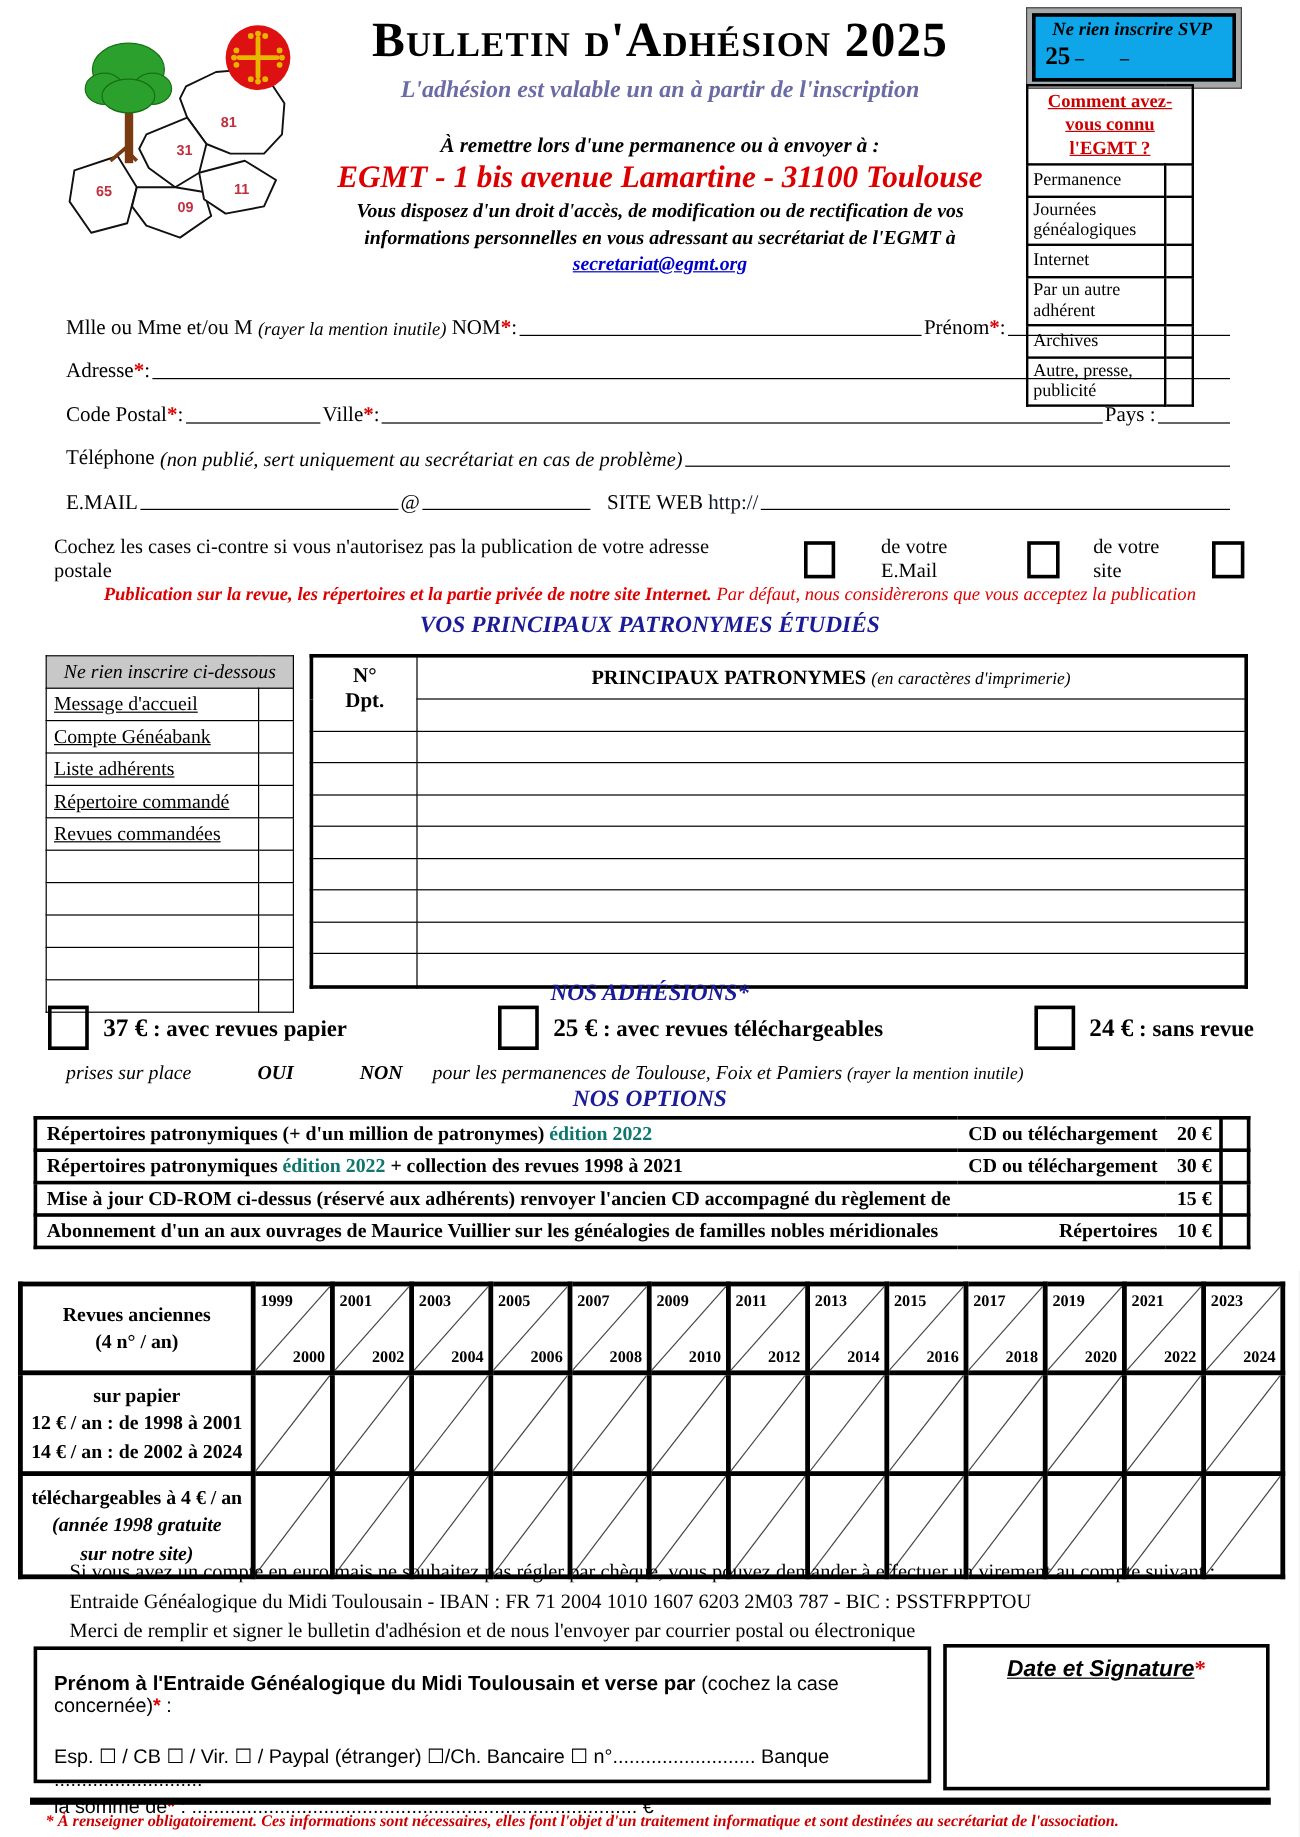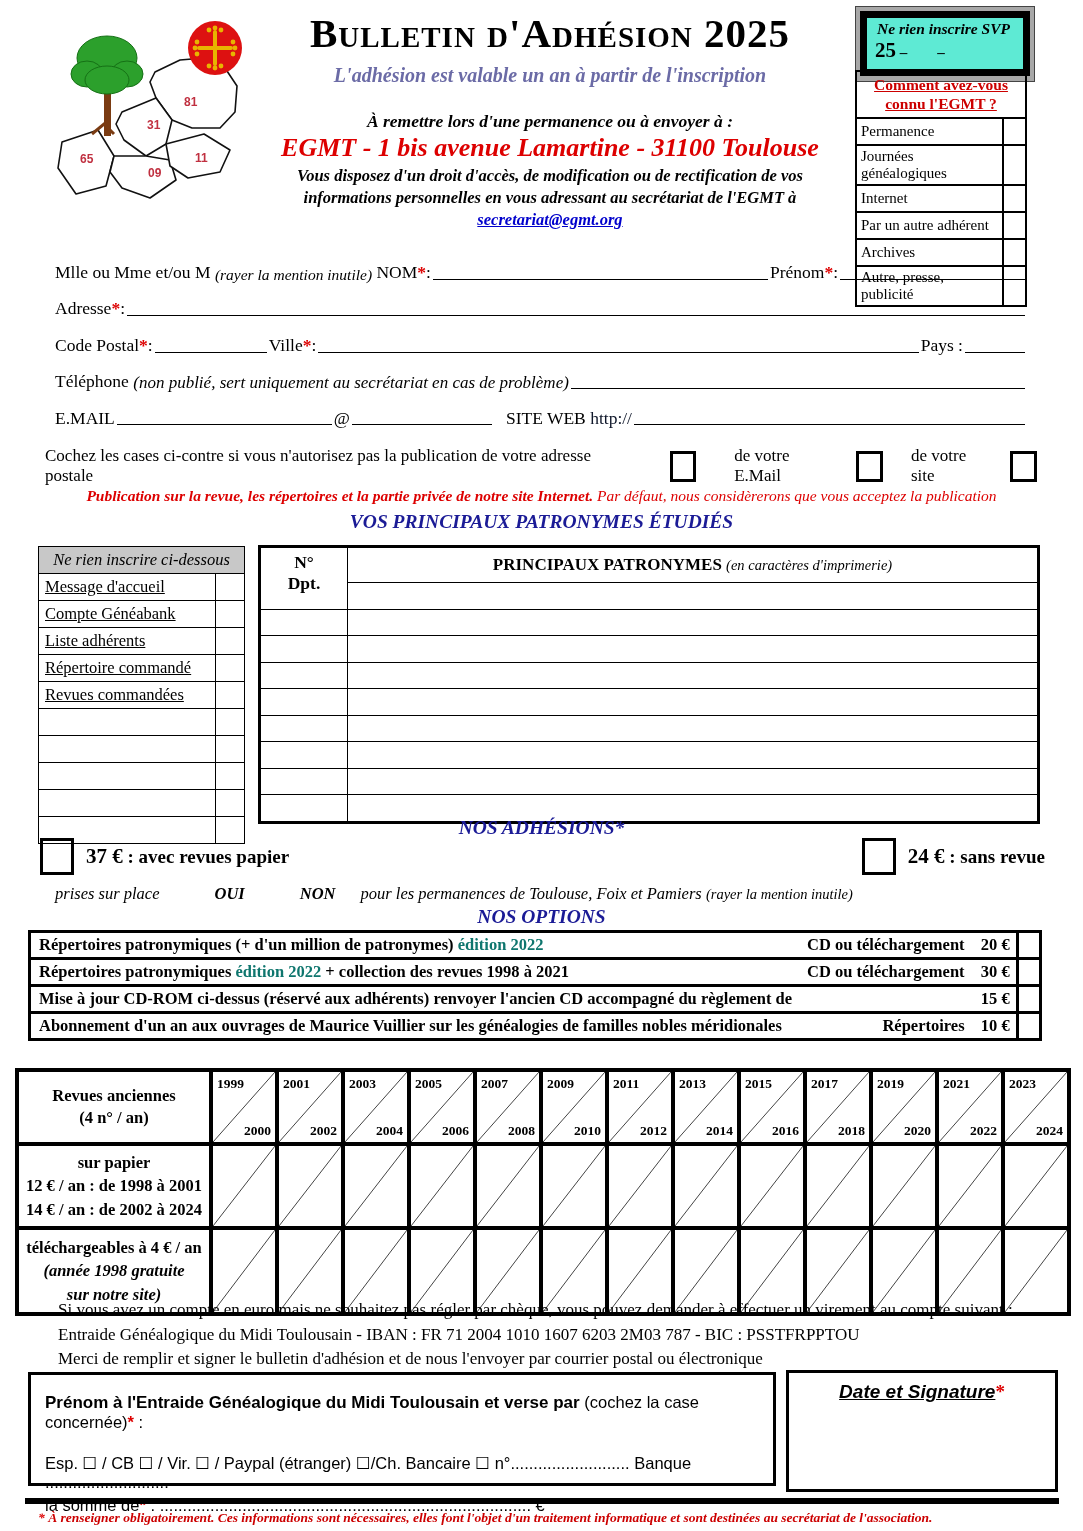--- a/index.html
+++ b/index.html
@@ -13,26 +13,26 @@
               font-size:12px; font-weight:bold; }
   .hc { left:252px; top:12px; width:596px; text-align:center; }
   .title { font-size:41px; font-weight:bold; font-variant:small-caps; letter-spacing:1px; line-height:1.05; }
   .subtitle { margin-top:9px; font-size:20px; font-weight:bold; font-style:italic; color:#6b6ba6; }
   .remit { margin-top:24px; font-size:17.5px; font-weight:bold; font-style:italic; }
   .addr { margin-top:1px; font-size:26px; font-weight:bold; font-style:italic; color:#dd0000; }
   .rights { margin-top:2px; font-size:16.5px; font-weight:bold; font-style:italic; line-height:1.35; padding:0 30px; }
   .mail-link { font-size:16.5px; font-weight:bold; font-style:italic; color:#0000cc; text-decoration:underline; }
 
   .nowrite { left:855px; top:6px; width:180px; background:#a8a8a8; border:1px solid #444; padding:4px 4px 5px 4px; box-sizing:border-box; }
-  .nowrite-in { background:#5eead4; border:7px solid #000000; padding:2px 11px 6px 8px; }
+  .nowrite-in { background:#0ea5e9; border:3px solid #000000; padding:2px 11px 6px 8px; }
   .nowrite-lbl { font-size:15.5px; font-weight:bold; font-style:italic; text-align:center; }
   .nowrite-code { font-size:15px; font-weight:bold; white-space:pre; }
   .nowrite-code b { font-size:21px; }
 
-  .survey { left:855px; top:70px; width:172px; border-collapse:collapse; }
+  .survey { left:855px; top:70px; width:140px; border-collapse:collapse; }
   .survey td { border:2px solid #000; }
   .survey .sv-title { color:#cc0000; font-weight:bold; font-size:15.5px; text-align:center;
                       text-decoration:underline; padding:3px 2px; line-height:1.25; }
   .survey .sv-label { font-size:15px; padding:2px 4px; height:21px; }
   .survey .sv-box { width:19px; }
 
   
   .form { left:55px; top:262px; width:972px; font-size:17.5px; }
   .frow { display:flex; align-items:flex-end; margin-bottom:14.5px; white-space:nowrap; }
   .frow span { line-height:1.25; }
@@ -355,20 +355,24 @@
   </table>
 
   <div class="abs bluehead" style="top:817px;">NOS ADHÉSIONS*</div>
   <div class="abs adh-row" id="adh-row">
       <div class="adh-opt">
         <span class="cb-big"></span>
         <span><b class="adh-price">37 €</b><b class="adh-label"> : avec revues papier</b></span>
       </div>
       <div class="adh-opt">
         <span class="cb-big"></span>
+        <span><b class="adh-price">25 €</b><b class="adh-label"> : avec revues téléchargeables</b></span>
+      </div>
+      <div class="adh-opt">
+        <span class="cb-big"></span>
         <span><b class="adh-price">24 €</b><b class="adh-label"> : sans revue</b></span>
       </div>
     </div>
   <div class="abs adh-note">
     <span class="sp1">prises sur place</span>
     <span class="sp2">OUI</span>
     <span class="sp3">NON</span>
     <span><span>pour les permanences de Toulouse, Foix et Pamiers </span><span class="paren">(rayer la mention inutile)</span></span>
   </div>
 

